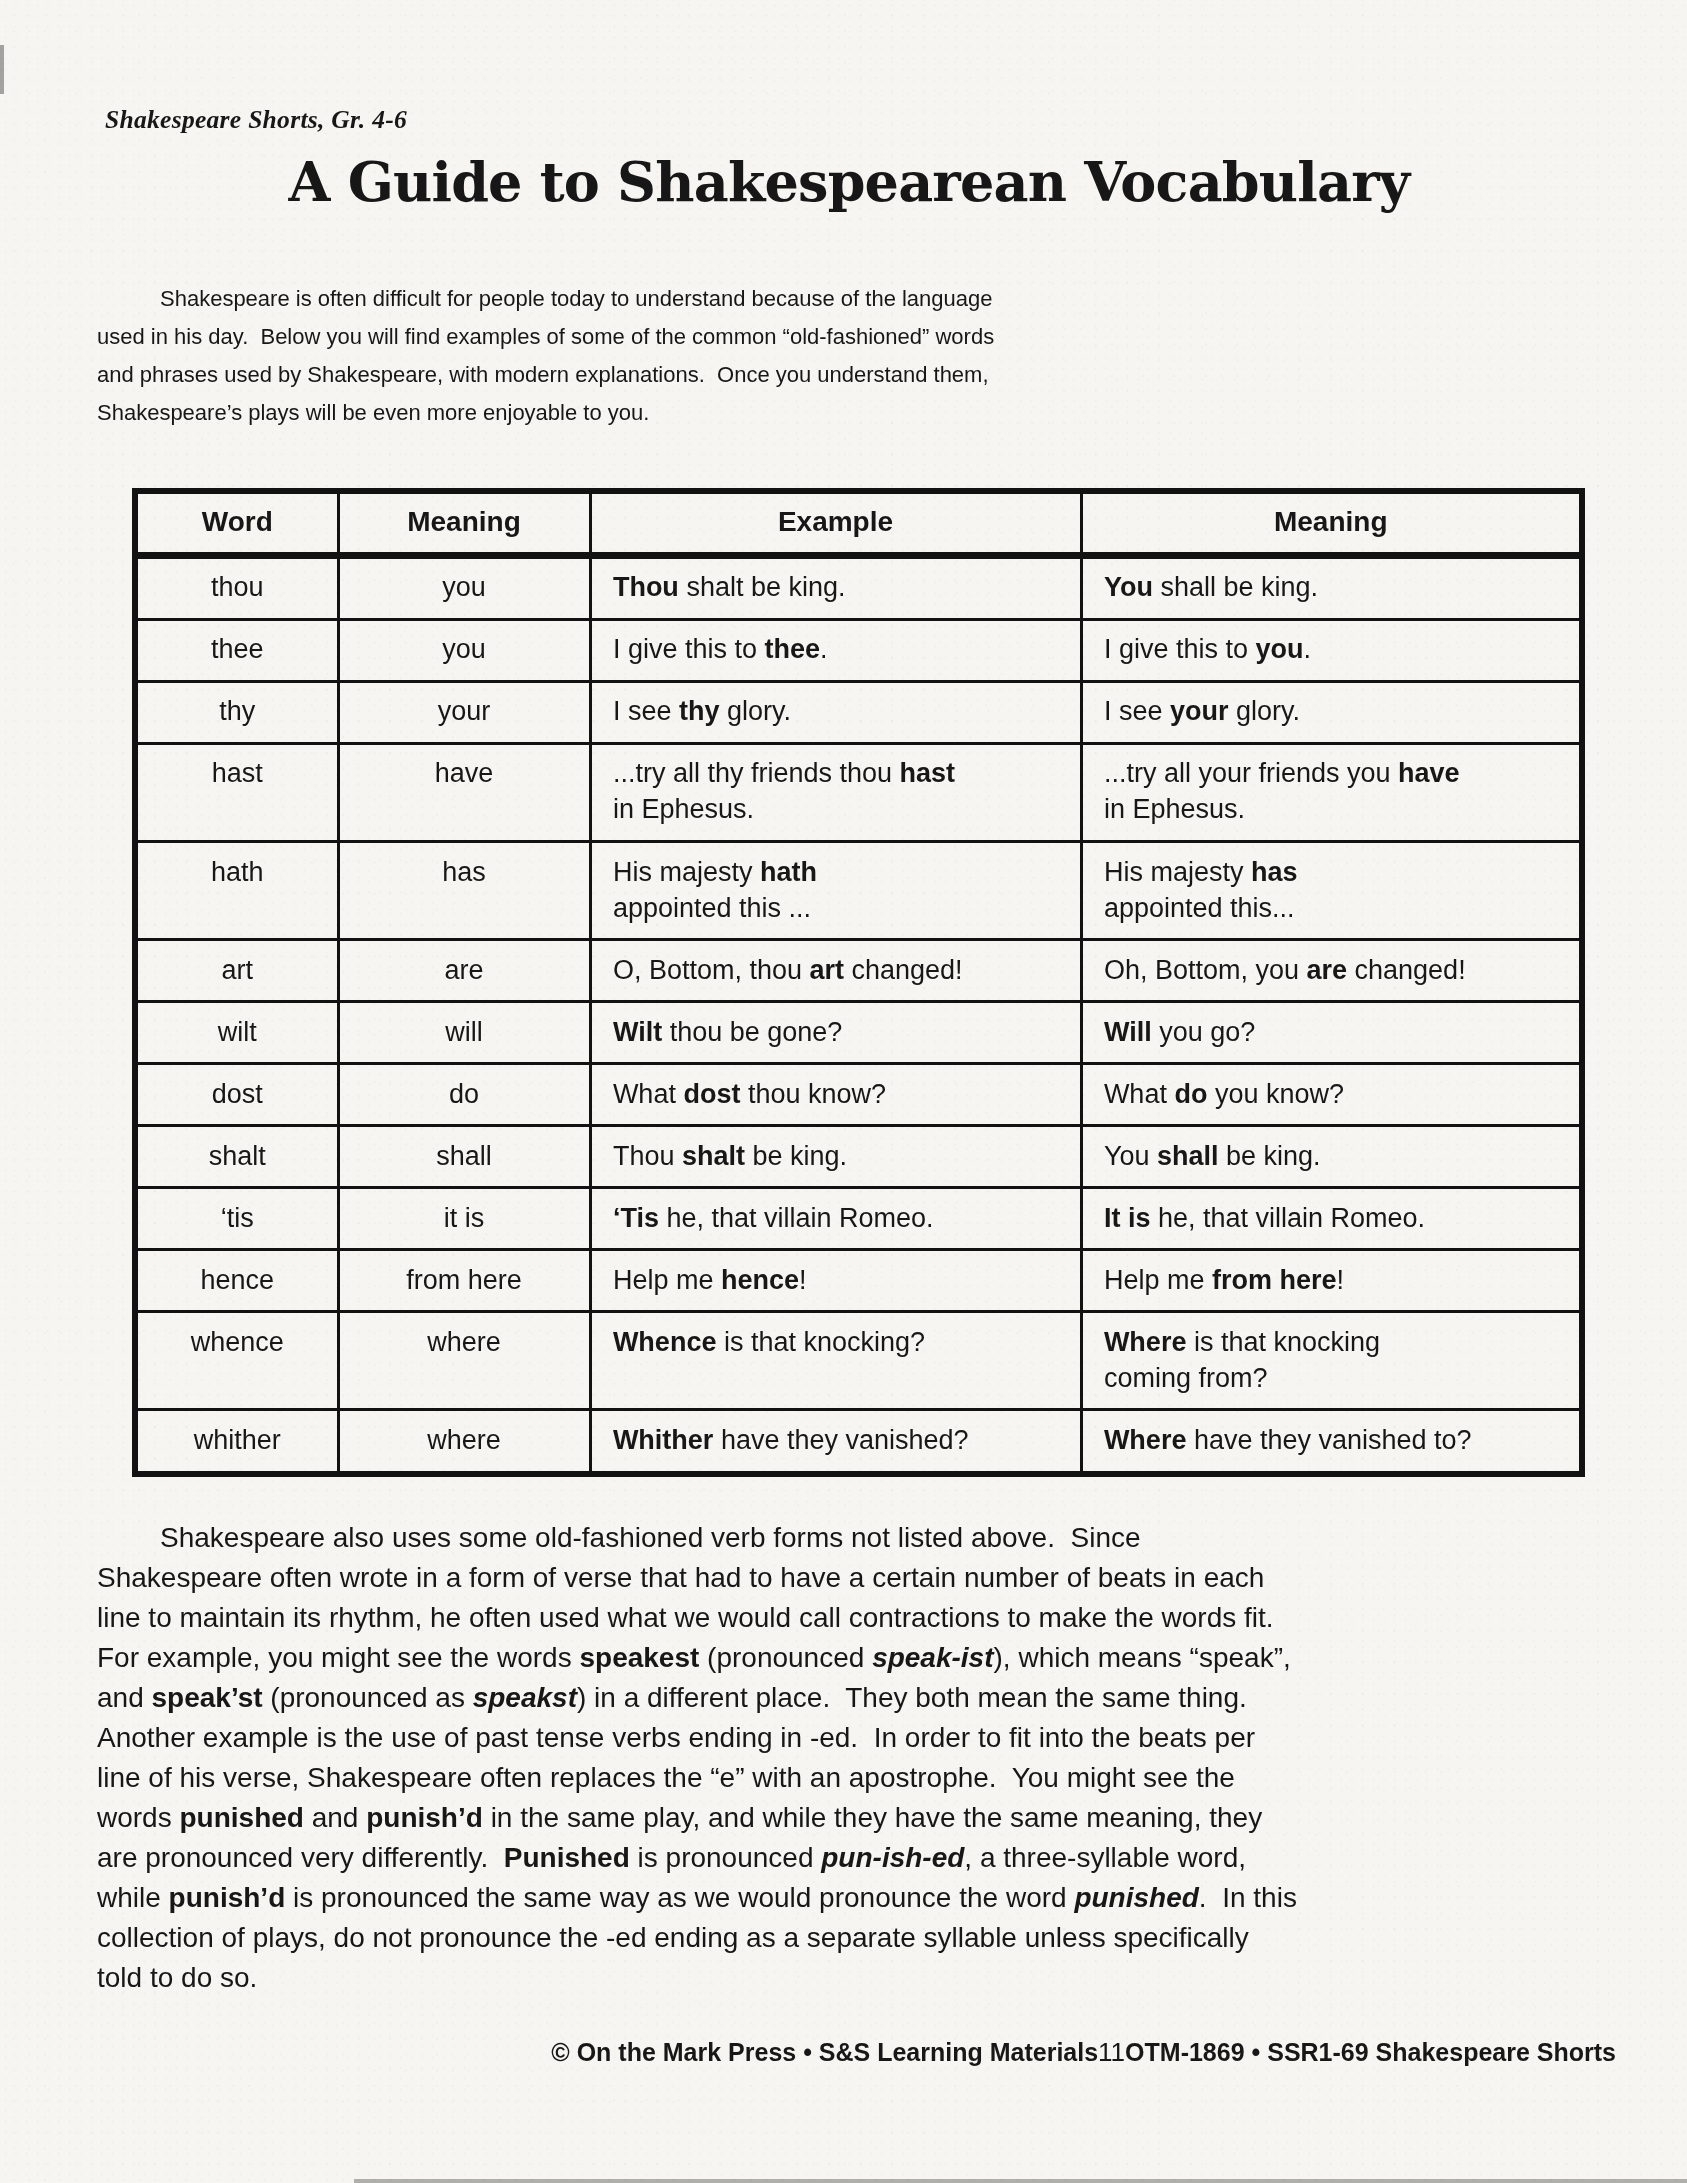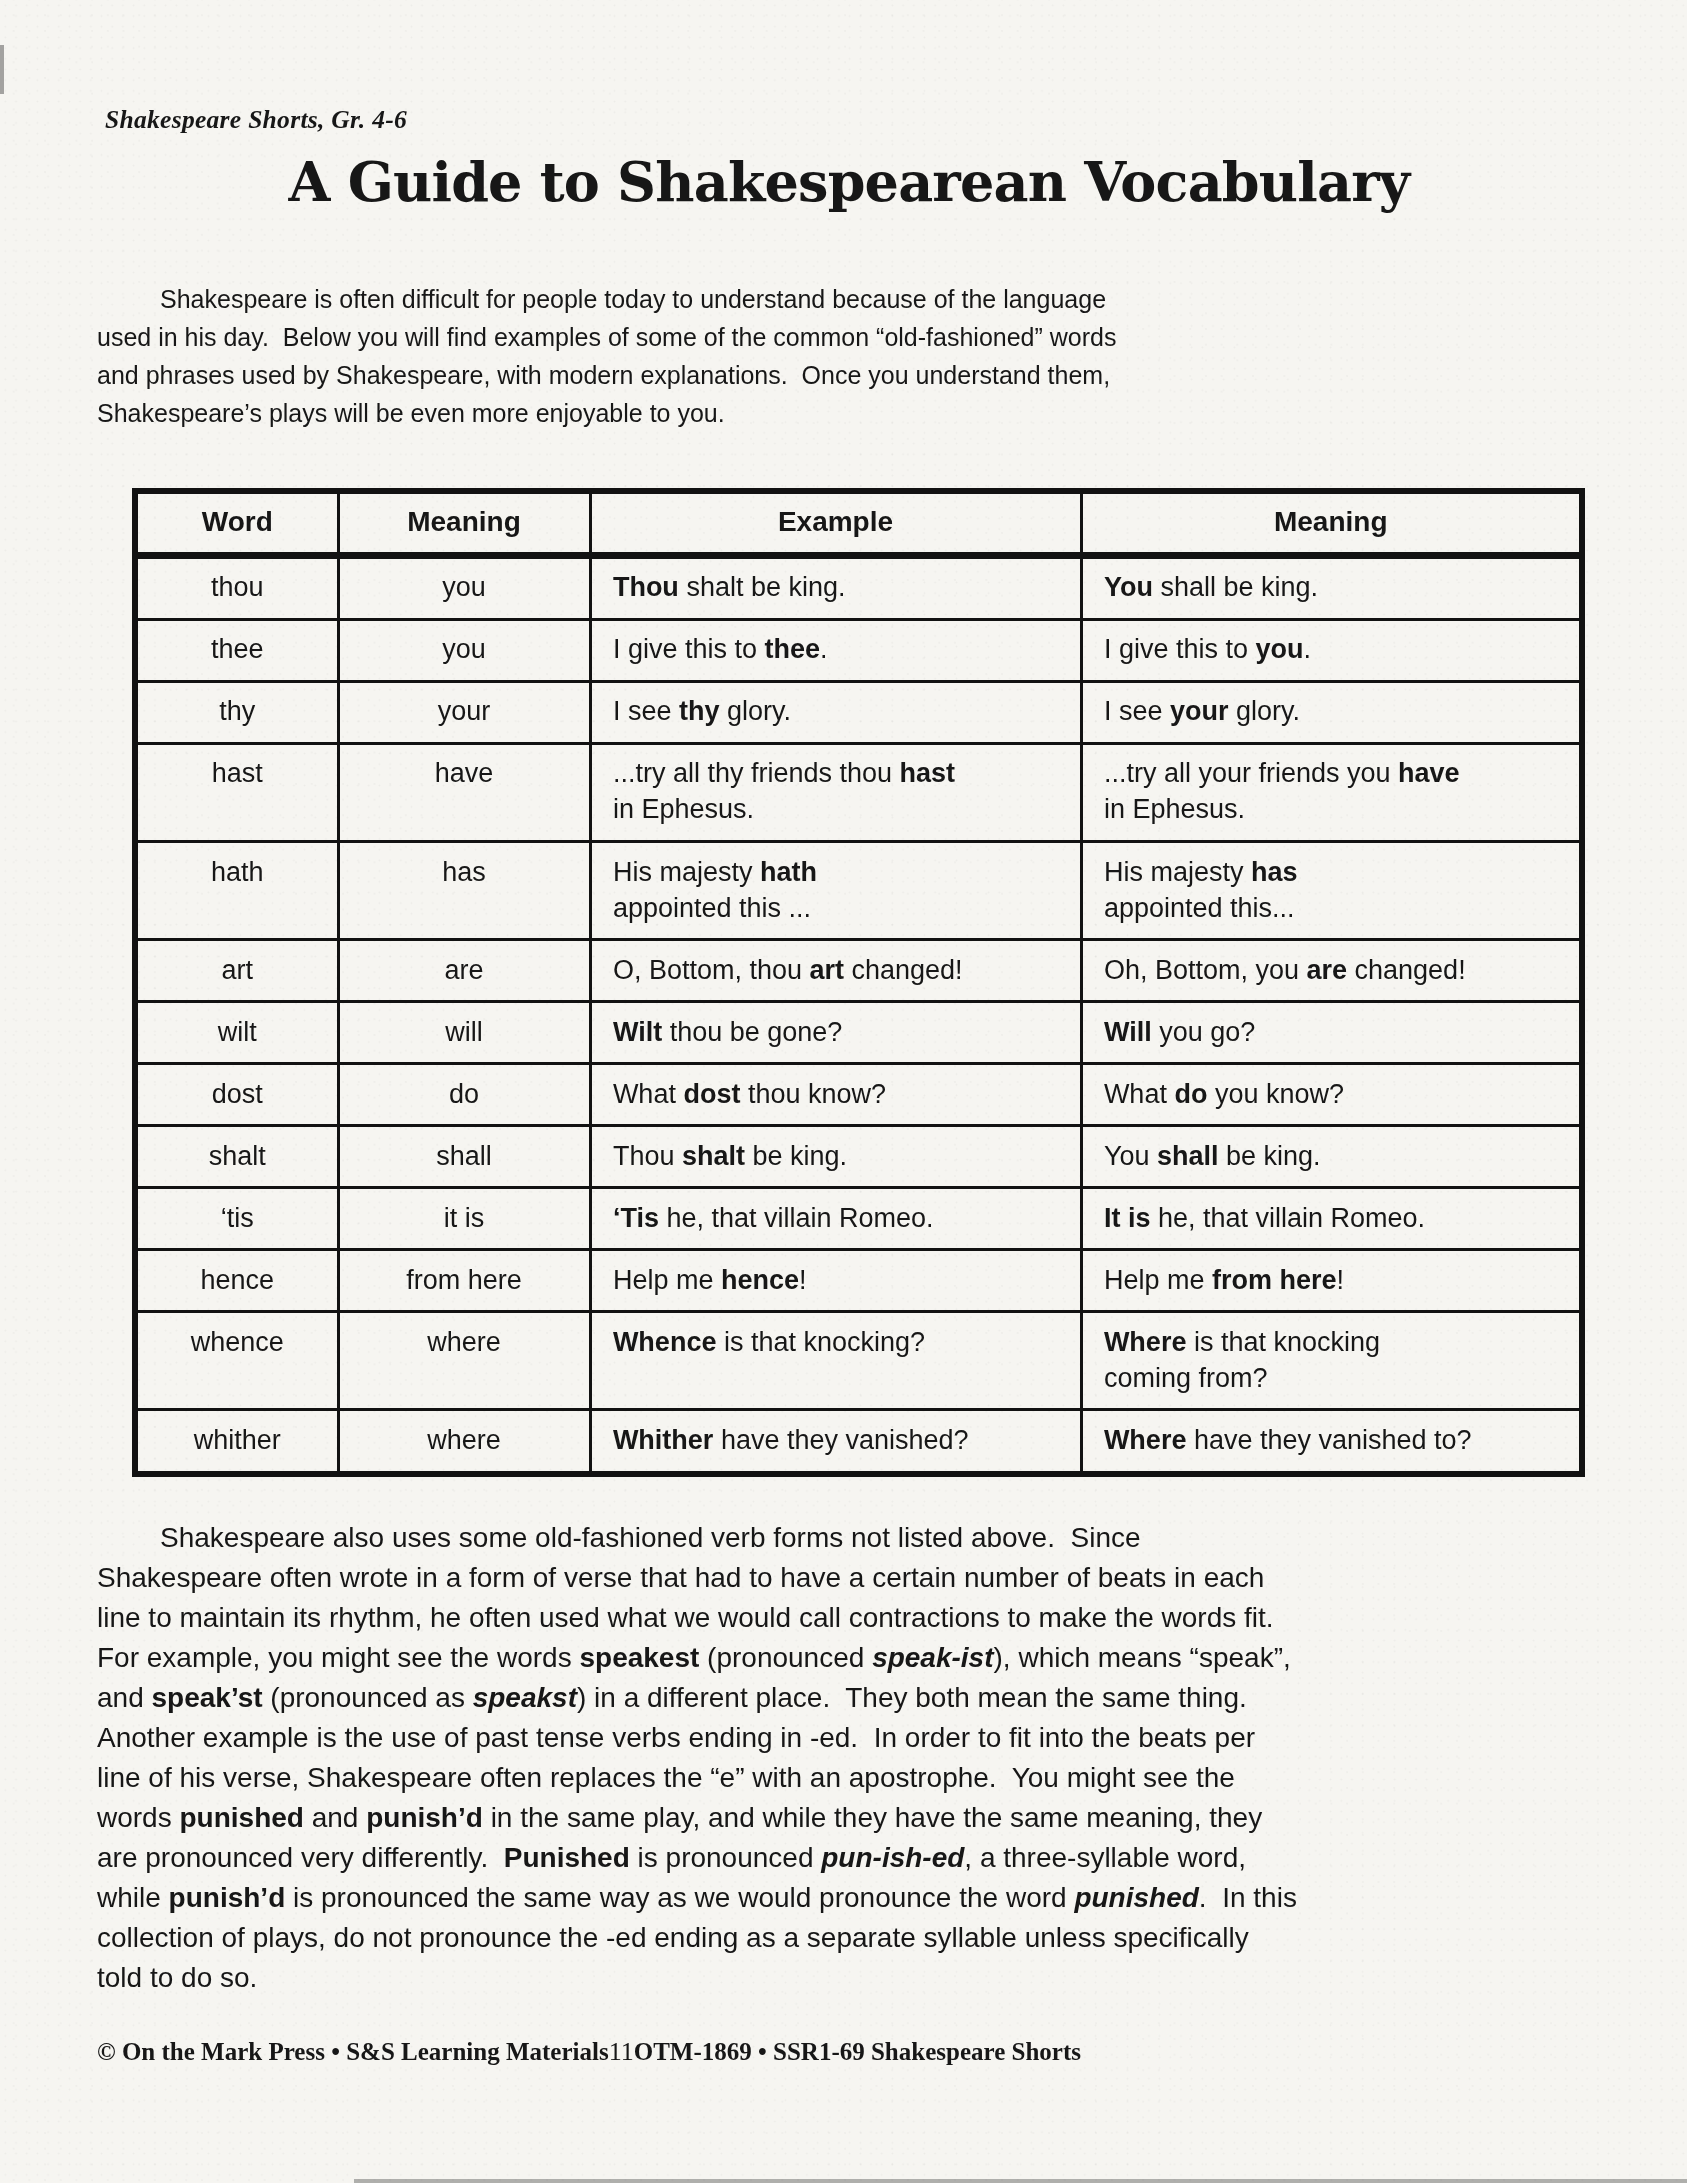--- a/index.html
+++ b/index.html
@@ -35,21 +35,21 @@
     font-style:italic; font-weight:700; font-size:25.5px; letter-spacing:0.3px;
   }
   .title {
     position:absolute; left:0; right:0; top:142px; margin:8px;
     text-align:center;
     font-family:"DejaVu Serif", serif;
     font-weight:700; font-size:54px; letter-spacing:-0.8px;
   }
   .intro {
     position:absolute; left:97px; top:280px; width:1495px; margin:0;
-    font-size:25px; line-height:38px;
+    font-size:22px; line-height:38px;
     text-indent:63px;
     white-space:pre-wrap;
   }
   .vocab-table {
     position:absolute; left:132px; top:488px; width:1448px;
     border-collapse:collapse; table-layout:fixed;
     font-size:27px; line-height:36px;
     border:6.6px solid #121212;
   }
   .vocab-table col.c1 { width:203px; }
@@ -72,22 +72,22 @@
   .outro {
     position:absolute; left:97px; top:1518px; width:1498px; margin:0;
     font-size:28px; line-height:40px;
     text-indent:63px;
     white-space:pre-wrap;
   }
   .b { font-weight:700; }
   .i { font-style:italic;margin-top:7px; }
   .footer {
     position:absolute; left:97px; right:82px; top:2037px;
-    display:flex; align-items:baseline; justify-content:flex-start;
-    font-family:Liberation Serif, serif;
+    display:flex; align-items:baseline; justify-content:flex-end;
+    font-family:Liberation Sans, sans-serif;
     font-weight:700; font-size:25px;
   }
   .footer .page-num {
     font-weight:400; font-size:26px;
   }
 </style>
 </head>
 <body>
 
 <div class="page">

